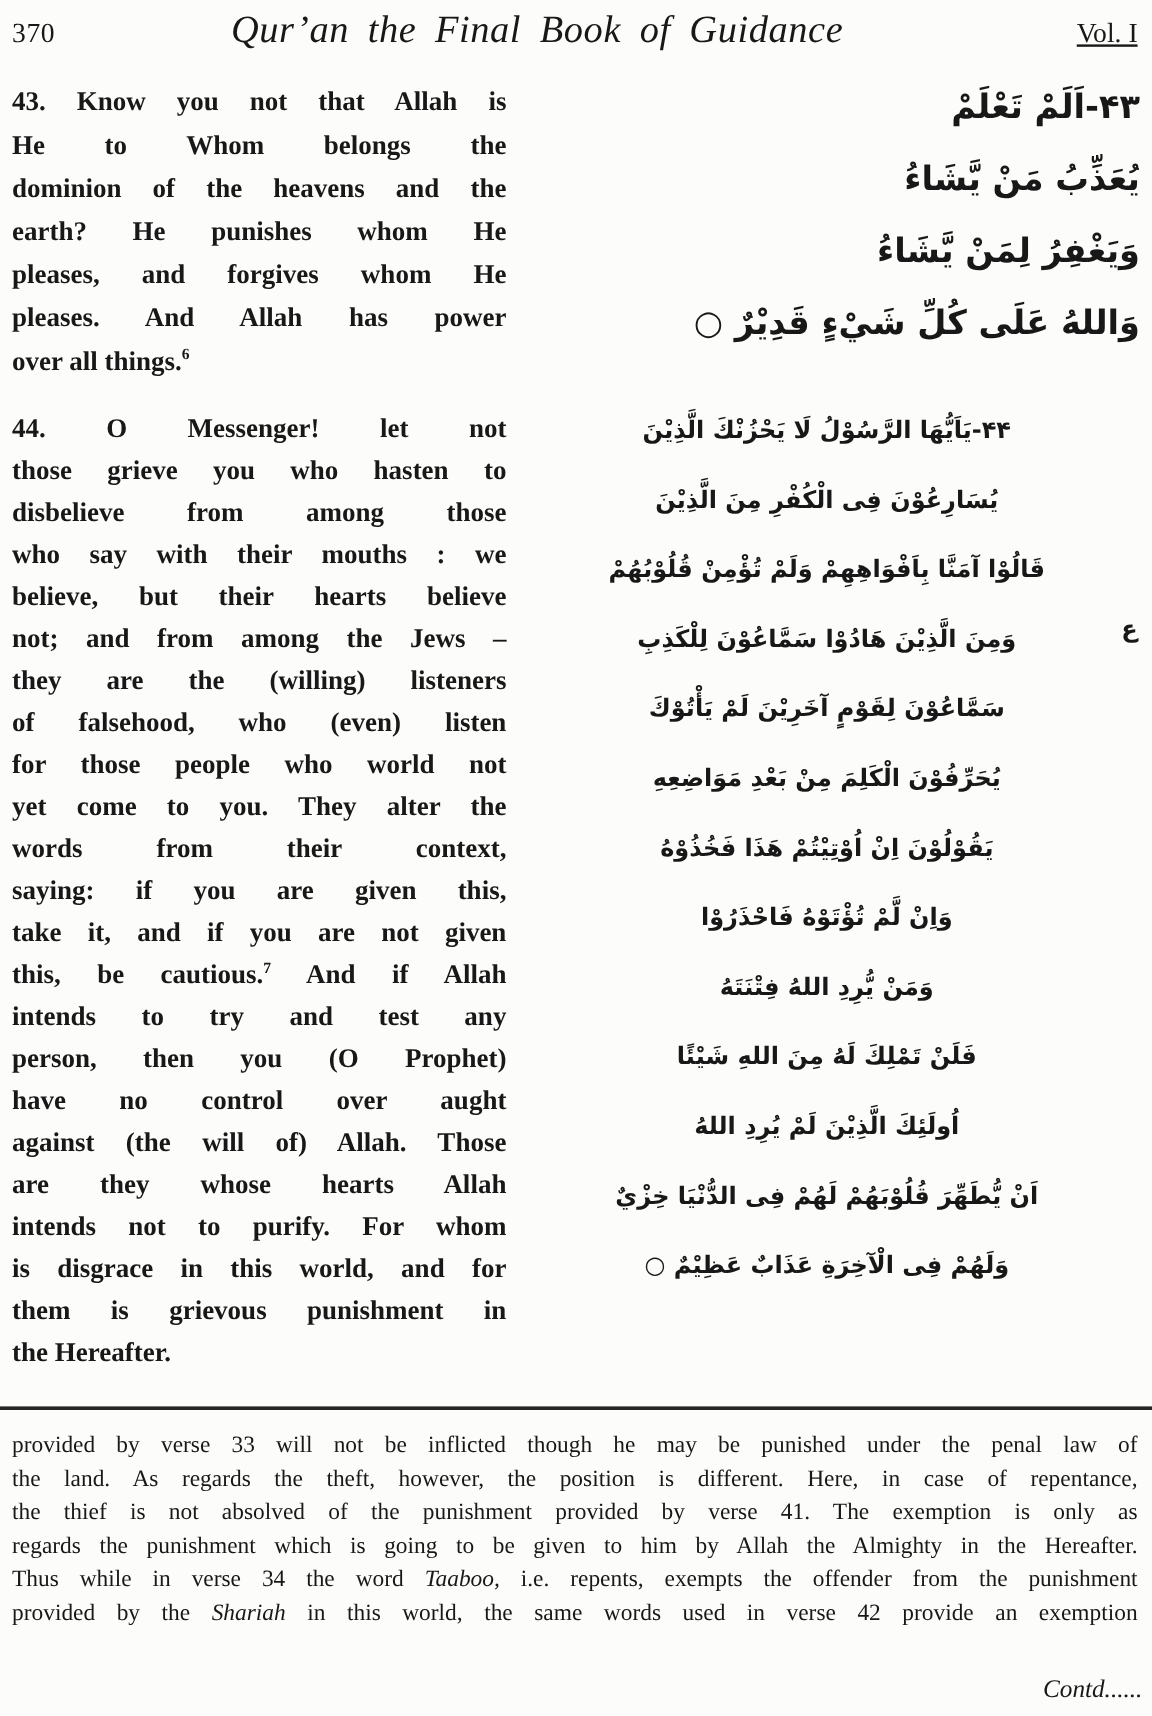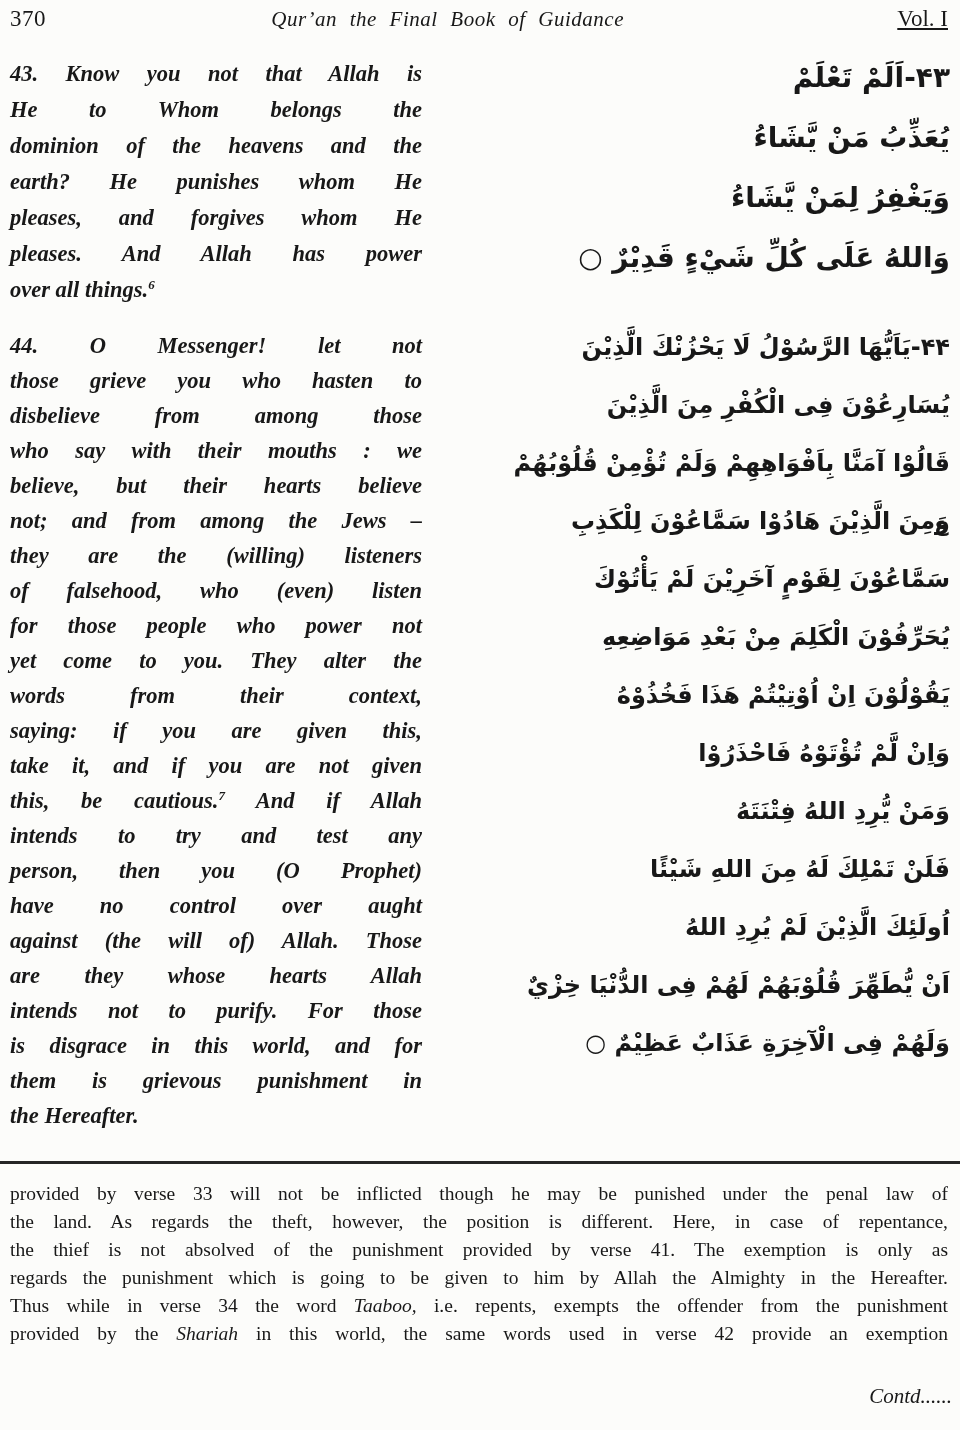--- a/index.html
+++ b/index.html
@@ -12,52 +12,51 @@
     overflow:hidden;
   }
   .page{width:100%;height:100%;position:relative;}
 
   
   .header{
     display:flex;justify-content:space-between;align-items:baseline;
     padding:6px 12px 0 10px;
   }
   .pagenum{font-size:23px;letter-spacing:.5px;text-align:center;}
-  .title{font-style:italic;font-size:21px;word-spacing:7px;letter-spacing:.5px;transform:translateX(-24px);}
+  .title{font-style:italic;font-size:32px;word-spacing:7px;letter-spacing:.5px;transform:translateX(-24px);}
   .vol{font-size:23px;text-decoration:underline;}
 
   
   .main{display:flex;padding:0 10px 0 10px;}
   .col-eng{width:412px;flex:0 0 412px;}
   .col-ar{
     flex:1;
     direction:rtl;
     text-align:right;
     font-family:"DejaVu Sans", sans-serif;
     font-weight:bold;
     padding-left:6px;
   }
 
   .eng-par{font-weight:bold;font-size:22.5px;}
   .eng-par .line{
     text-align:justify;
     text-align-last:justify;
-    font-style:italic;
     -moz-text-align-last:justify;
   }
   .eng-par .line:last-child{text-align-last:left;-moz-text-align-last:left;}
   #v43-eng{margin-top:24px;line-height:36px;}
   #v44-eng{margin-top:20px;line-height:35px;}
   .eng-par sup{font-size:13px;line-height:0;vertical-align:super;}
 
   .ar-line{white-space:nowrap;}
   #v43-ar{margin-top:16px;}
   #v43-ar .ar-line{line-height:60px;font-size:28px;}
   #v44-ar{margin-top:30px;}
-  #v44-ar .ar-line{line-height:58px;font-size:24px;}
+  #v44-ar .ar-line{line-height:58px;font-size:20px;text-align:center;}
 
   
   .ruku{
     position:absolute;
     right:12px;top:512px;
     font-family:"DejaVu Sans", sans-serif;
     font-weight:bold;
     font-size:20px;
   }
 
@@ -113,32 +112,32 @@
         </div>
       <div class="eng-par" id="v44-eng">
           <div class="line">44. O Messenger! let not</div>
           <div class="line">those grieve you who hasten to</div>
           <div class="line">disbelieve from among those</div>
           <div class="line">who say with their mouths : we</div>
           <div class="line">believe, but their hearts believe</div>
           <div class="line">not; and from among the Jews –</div>
           <div class="line">they are the (willing) listeners</div>
           <div class="line">of falsehood, who (even) listen</div>
-          <div class="line">for those people who power not</div>
+          <div class="line">for those people who world not</div>
           <div class="line">yet come to you. They alter the</div>
           <div class="line">words from their context,</div>
           <div class="line">saying: if you are given this,</div>
           <div class="line">take it, and if you are not given</div>
           <div class="line">this, be cautious.<sup>7</sup> And if Allah</div>
           <div class="line">intends to try and test any</div>
           <div class="line">person, then you (O Prophet)</div>
           <div class="line">have no control over aught</div>
           <div class="line">against (the will of) Allah. Those</div>
           <div class="line">are they whose hearts Allah</div>
-          <div class="line">intends not to purify. For those</div>
+          <div class="line">intends not to purify. For whom</div>
           <div class="line">is disgrace in this world, and for</div>
           <div class="line">them is grievous punishment in</div>
           <div class="line">the Hereafter.</div>
         </div>
     </div>
 
     <div class="col-ar">
       <div class="ar-par" id="v43-ar">
           <div class="ar-line">۴۳-اَلَمْ تَعْلَمْ</div>
           <div class="ar-line">يُعَذِّبُ مَنْ يَّشَاءُ</div>

